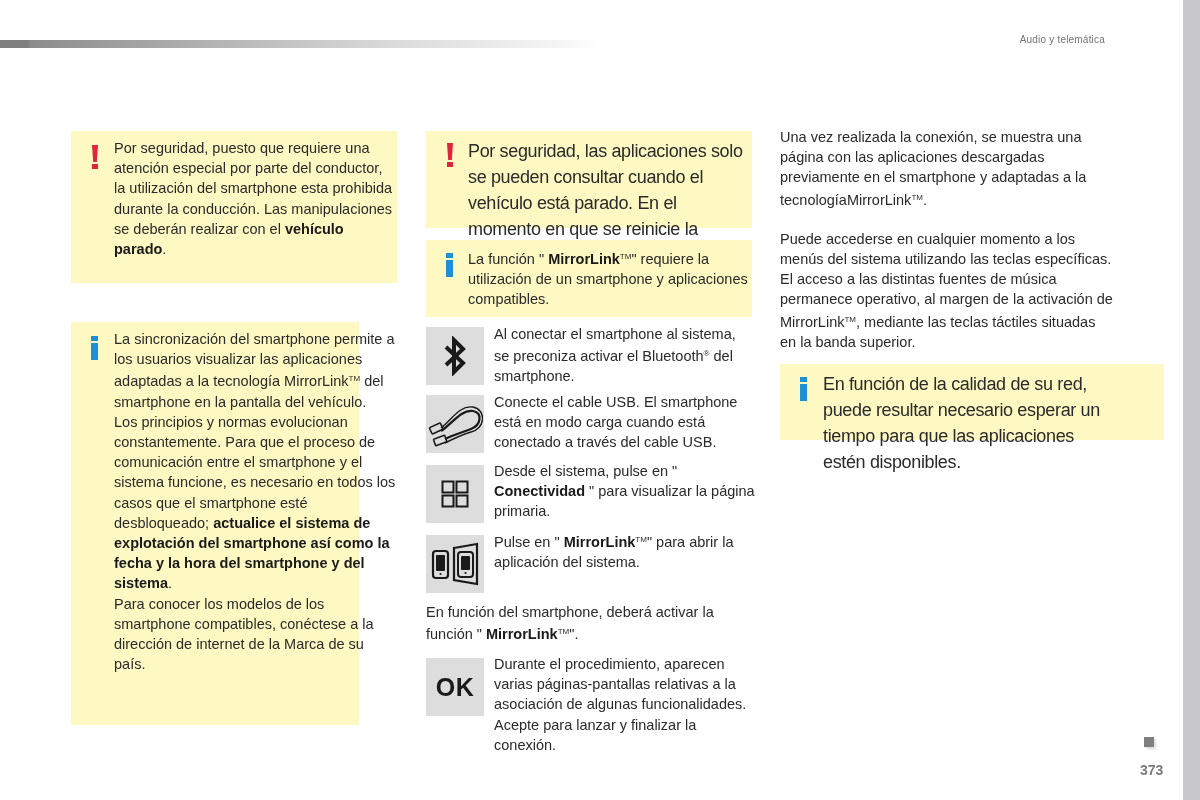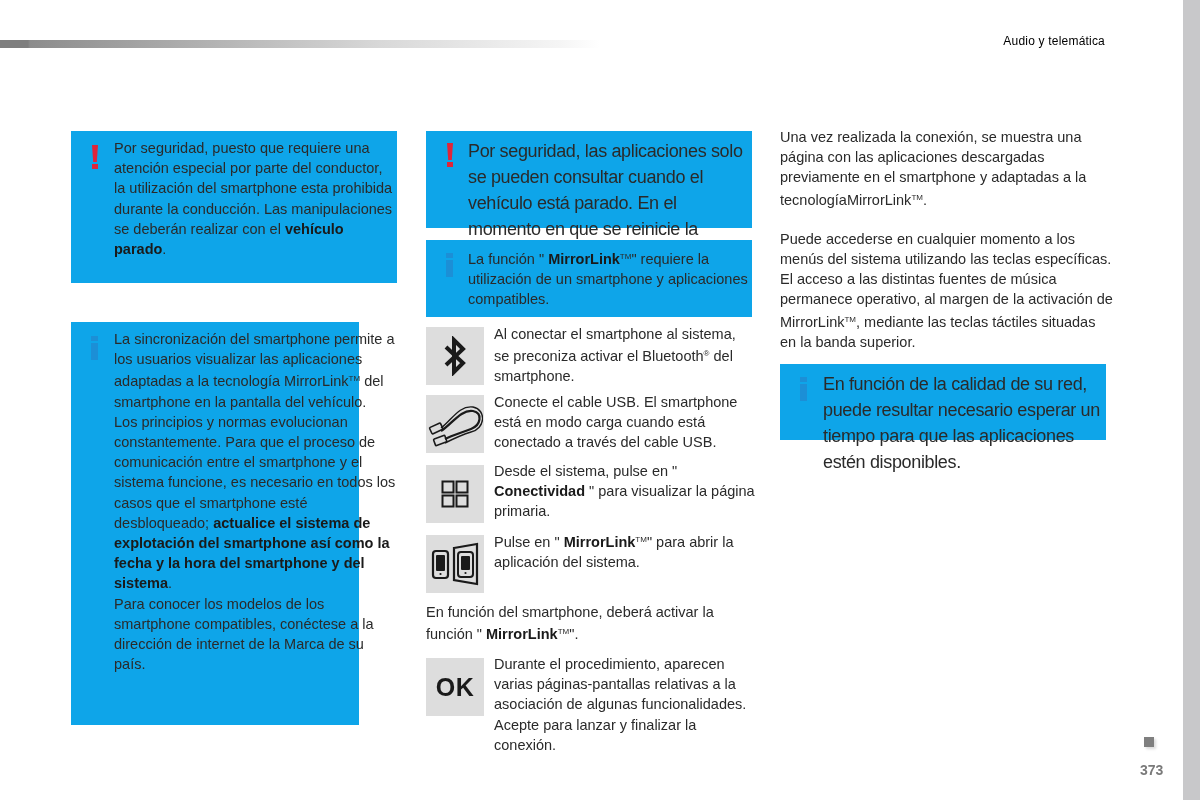--- a/index.html
+++ b/index.html
@@ -1,26 +1,26 @@
 <!DOCTYPE html>
 <html><head>
   <meta charset="utf-8">
   <style>
     * { box-sizing: border-box; margin: 0; padding: 0; }
     html, body { width: 1200px; height: 800px; background: #ffffff; overflow: hidden; }
     body { position: relative; font-family: "Liberation Sans", sans-serif; color: #2a2a2a; }
 
     .top-bar { position: absolute; left: 0; top: 40px; width: 600px; height: 8px;
       background: linear-gradient(to right, #7e7e7e 0px, #7e7e7e 28px, #8c8c8c 30px, #b0b0b0 200px, #d8d8d8 380px, #f5f5f5 560px, #ffffff 600px); }
-    .section-title { position: absolute; right: 95px; top: 34px; font-size: 12px; color: #000000; letter-spacing: 0.2px; }
+    .section-title { position: absolute; right: 95px; top: 34px; font-size: 10px; color: #737373; letter-spacing: 0.2px; }
     .side-band { position: absolute; right: 0; top: 0; width: 17px; height: 800px; background: #c8c8ca; }
     .page-marker { position: absolute; left: 1144px; top: 737px; width: 10px; height: 10px; background: #7f7f7f; box-shadow: 2px 2px 3px rgba(0,0,0,0.15); }
     .page-number { position: absolute; left: 1140px; top: 762px; font-size: 14px; font-weight: bold; color: #7a7a7a; text-align: right; }
 
-    .box { position: absolute; background: #0ea5e9; }
+    .box { position: absolute; background: #fef9c3; }
     .box-text { position: absolute; font-size: 14.5px; line-height: 20.2px; color: #2a2a2a; }
     .box-text.condensed { font-size: 18px; line-height: 26px; letter-spacing: -0.35px; }
     .box-text b { font-weight: bold; color: #1a1a1a; }
     sup.tm { font-size: 8px; vertical-align: 5px; }
 
     .warn-icon { position: absolute; width: 8px; height: 24px; }
     .warn-icon .bar { position: absolute; left: 1px; top: 0; width: 6px; height: 17px; background: #e0253a; clip-path: polygon(0 0, 100% 0, 80% 100%, 20% 100%); }
     .warn-icon .dot { position: absolute; left: 1px; top: 19px; width: 6px; height: 5px; background: #e0253a; }
     .info-icon { position: absolute; width: 7px; height: 24px; }
     .info-icon .dot { position: absolute; left: 0; top: 0; width: 7px; height: 5px; background: #1c8fd6; }
@@ -136,21 +136,21 @@
   <span class="ok-label">OK</span>
 </div>
 <div class="step-text" style="top:654px; width:262px;">Durante el procedimiento, aparecen varias páginas-pantallas relativas a la asociación de algunas funcionalidades. Acepte para lanzar y finalizar la conexión.</div>
 
 <div class="plain-text" style="left:780px; top:127px; width:335px;">
   <span class="para" style="margin-bottom:19px;"><span>Una vez realizada la conexión, se muestra una página con las aplicaciones descargadas previamente en el smartphone y adaptadas a la tecnologíaMirrorLink</span><sup class="tm">TM</sup><span>.</span></span>
   <span class="para">Puede accederse en cualquier momento a los menús del sistema utilizando las teclas específicas.</span>
   <span class="para"><span>El acceso a las distintas fuentes de música permanece operativo, al margen de la activación de MirrorLink</span><sup class="tm">TM</sup><span>, mediante las teclas táctiles situadas en la banda superior.</span></span>
 </div>
 
-<div class="box" style="left:780px; top:364px; width:326px; height:76px;">
+<div class="box" style="left:780px; top:364px; width:384px; height:76px;">
   <div class="info-icon" style="left:20px; top:13px;">
       <div class="dot"></div>
       <div class="bar"></div>
     </div>
   <div class="box-text condensed" style="left:43px; top:7px; width:280px;">En función de la calidad de su red, puede resultar necesario esperar un tiempo para que las aplicaciones estén disponibles.</div>
 </div>
 
 <div class="page-marker"></div>
 <div class="page-number">373</div>
 

